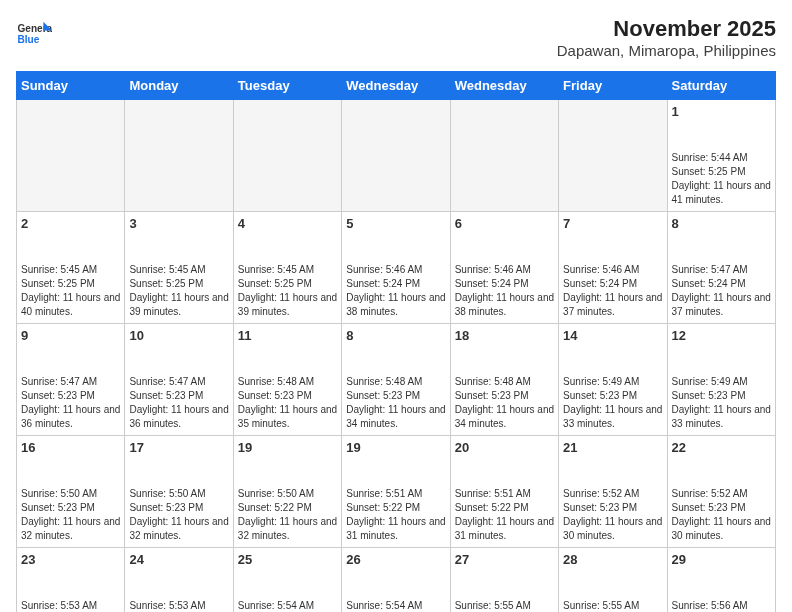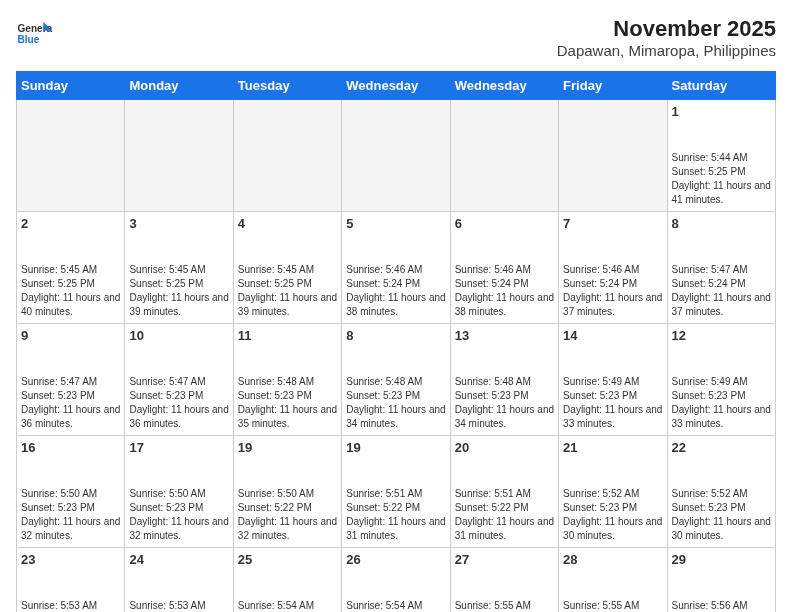--- a/index.html
+++ b/index.html
@@ -182,21 +182,21 @@
           Sunrise: 5:48 AM<br>Sunset: 5:23 PM<br>Daylight: 11 hours and 35 minutes.
         </div>
         </td>
         <td>
           <div class="day-number">8</div>
         <div class="day-info">
           Sunrise: 5:48 AM<br>Sunset: 5:23 PM<br>Daylight: 11 hours and 34 minutes.
         </div>
         </td>
         <td>
-          <div class="day-number">13</div>
+          <div class="day-number">18</div>
         <div class="day-info">
           Sunrise: 5:48 AM<br>Sunset: 5:23 PM<br>Daylight: 11 hours and 34 minutes.
         </div>
         </td>
         <td>
           <div class="day-number">14</div>
         <div class="day-info">
           Sunrise: 5:49 AM<br>Sunset: 5:23 PM<br>Daylight: 11 hours and 33 minutes.
         </div>
         </td>

